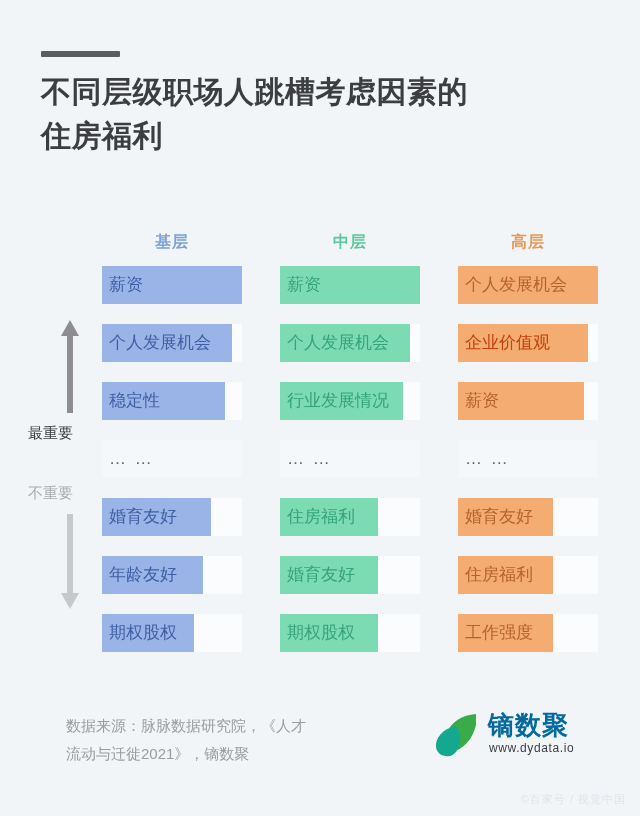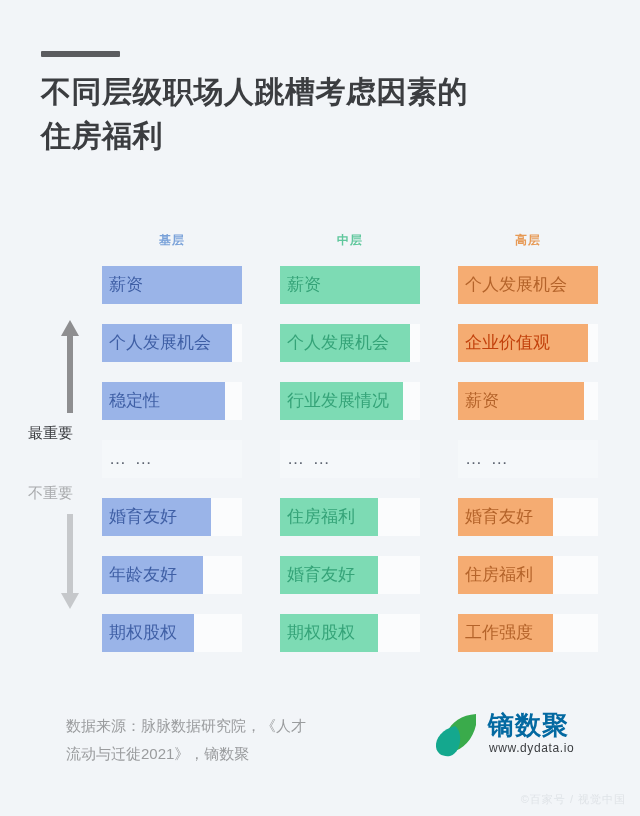--- a/index.html
+++ b/index.html
@@ -119,21 +119,21 @@
   .col-0 { left: 102px; }
   .col-1 { left: 280px; }
   .col-2 { left: 458px; }
 
   .col-head {
     position: absolute;
     top: 7px;
     left: 0;
     width: 140px;
     text-align: center;
-    font-size: 12px;
+    font-size: 16px;
     font-weight: bold;
     letter-spacing: 1px;
   }
 
   .rows {
     position: absolute;
     top: 41px;
     left: 0;
     width: 165px;
   }

